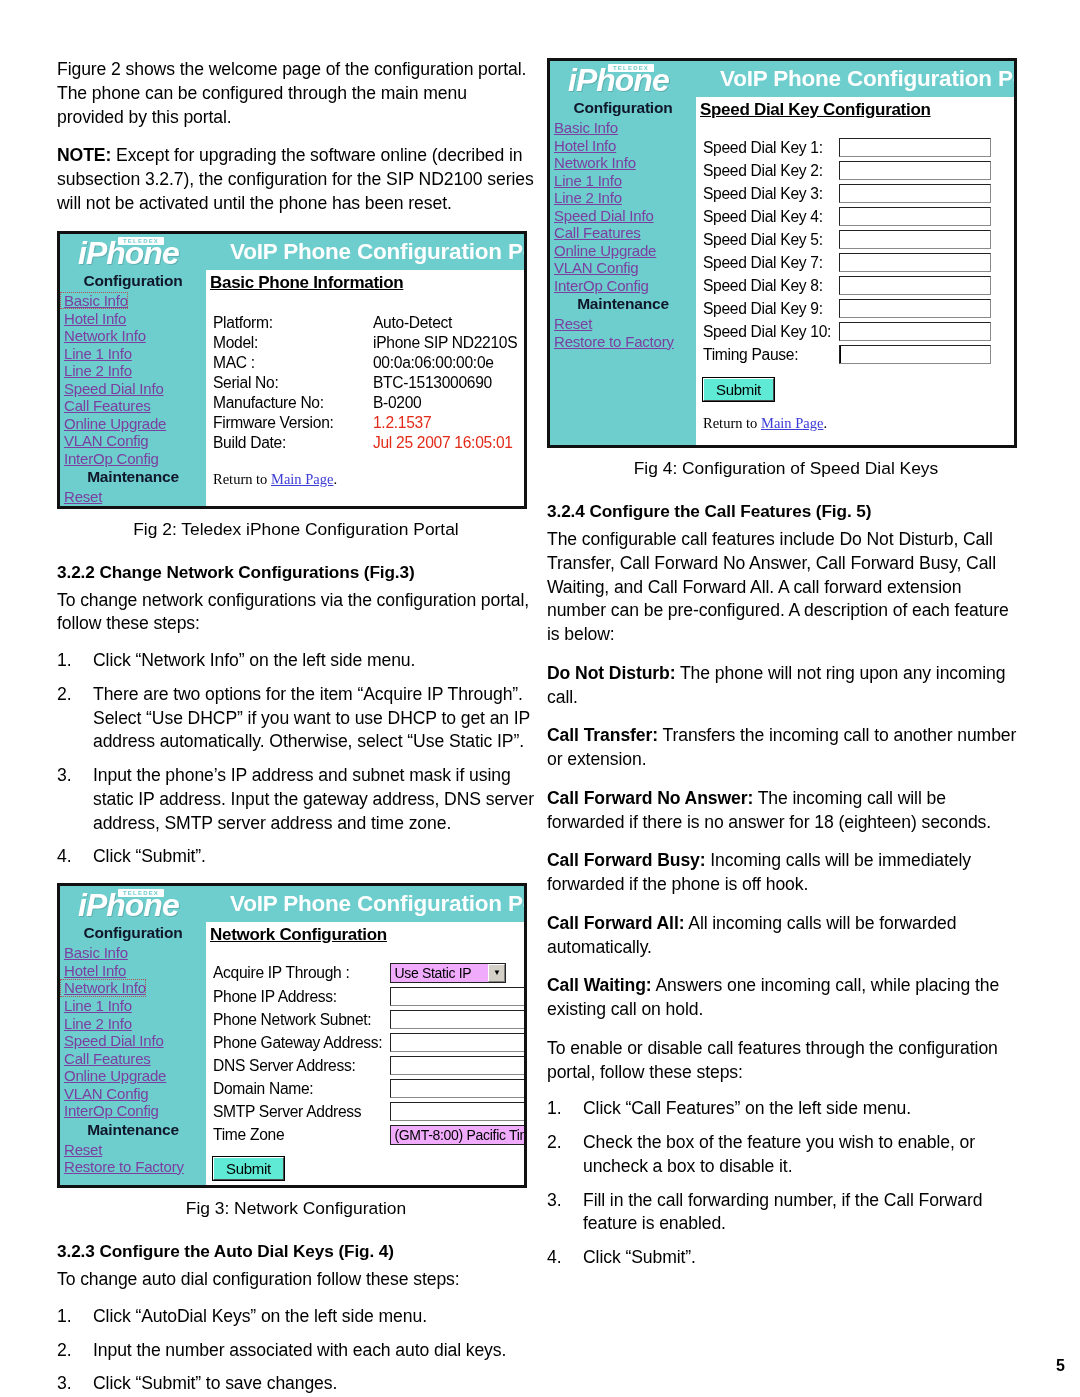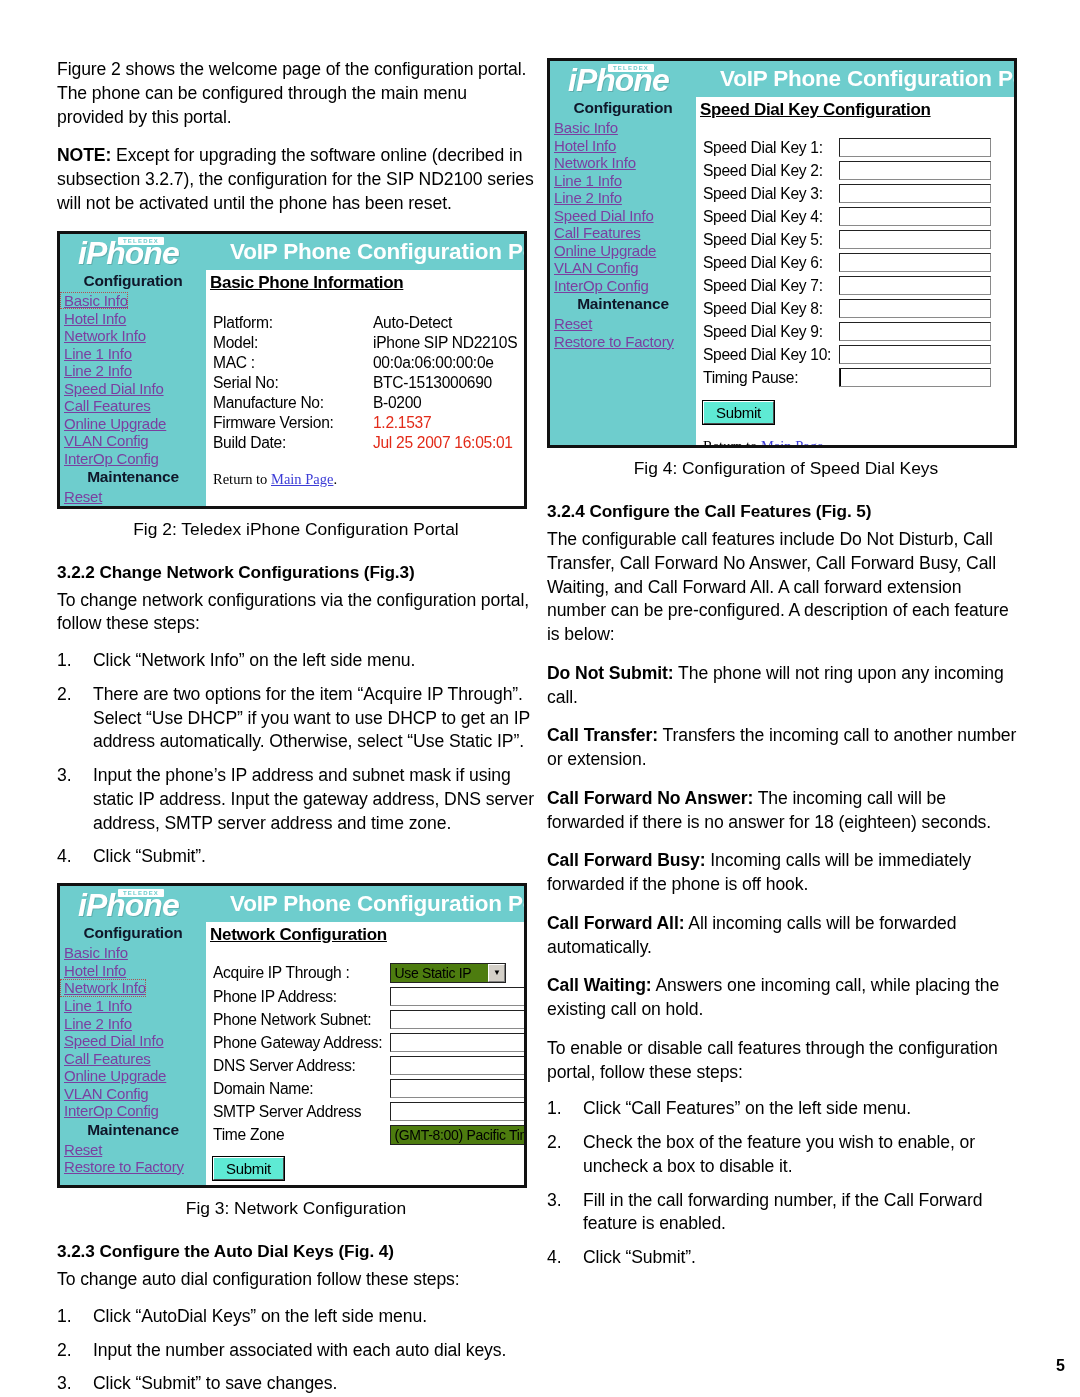--- a/index.html
+++ b/index.html
@@ -104,21 +104,21 @@
   
   table.form{border-collapse:collapse;margin-top:16px;margin-left:3px;}
   table.form td{font-size:15.6px;padding:2px 0;letter-spacing:-0.3px;vertical-align:middle;}
   table.form td.flbl{padding-right:8px;white-space:nowrap;}
   .txtbox{
     border:1.5px solid #222;border-right-color:#8a8a8a;border-bottom-color:#8a8a8a;
     background:#fff;height:19px;box-sizing:border-box;display:block;
   }
   .txtbox.caret{box-shadow:inset 1px 0 0 #000;}
   .selbox{
-    border:1.5px solid #222;background:#4d7c0f;height:20px;box-sizing:border-box;
+    border:1.5px solid #222;background:#f0abfc;height:20px;box-sizing:border-box;
     display:flex;align-items:center;font-size:14px;padding-left:3px;letter-spacing:-0.3px;
   }
   .selbox .arrow{
     margin-left:auto;width:15px;height:16px;background:#d4d0c8;
     border:1px solid #fff;border-right-color:#808080;border-bottom-color:#808080;
     display:flex;align-items:center;justify-content:center;font-size:8px;line-height:8px;
   }
   .btn{
     background:#5eead4;border:1.5px solid #fff;border-right-color:#4a4a4a;
     border-bottom-color:#4a4a4a;box-shadow:0 0 0 1px #000;
@@ -373,26 +373,20 @@
                     <span class="txtbox" style="width:152px;"></span>
                   </td>
                 </tr>
             <tr>
                   <td class="flbl">Speed Dial Key 5:</td>
                   <td>
                     <span class="txtbox" style="width:152px;"></span>
                   </td>
                 </tr>
             <tr>
-                  <td class="flbl">Speed Dial Key 6:</td>
-                  <td>
-                    <span class="txtbox" style="width:152px;"></span>
-                  </td>
-                </tr>
-            <tr>
                   <td class="flbl">Speed Dial Key 7:</td>
                   <td>
                     <span class="txtbox" style="width:152px;"></span>
                   </td>
                 </tr>
             <tr>
                   <td class="flbl">Speed Dial Key 8:</td>
                   <td>
                     <span class="txtbox" style="width:152px;"></span>
                   </td>
@@ -423,21 +417,21 @@
           <div class="retline" style="margin-top:14px;"><span>Return to </span><a>Main Page</a><span>.</span></div>
         </div>
       </div>
     </div>
 
     <div class="figcap">Fig 4: Configuration of Speed Dial Keys</div>
 
     <h4 class="head">3.2.4 Configure the Call Features (Fig. 5)</h4>
     <p class="body">The configurable call features include Do Not Disturb, Call Transfer, Call Forward No Answer, Call Forward Busy, Call Waiting, and Call Forward All. A call forward extension number can be pre-configured. A description of each feature is below:</p>
 
-    <p class="body"><span class="bold">Do Not Submit:</span><span>  The phone will not ring upon any incoming call.</span></p>
+    <p class="body"><span class="bold">Do Not Disturb:</span><span>  The phone will not ring upon any incoming call.</span></p>
     <p class="body"><span class="bold">Call Transfer:</span><span> Transfers the incoming call to another number or extension.</span></p>
     <p class="body"><span class="bold">Call Forward No Answer:</span><span> The incoming call will be forwarded if there is no answer for 18 (eighteen) seconds.</span></p>
     <p class="body"><span class="bold">Call Forward Busy:</span><span> Incoming calls will be immediately forwarded if the phone is off hook.</span></p>
     <p class="body"><span class="bold">Call Forward All:</span><span> All incoming calls will be forwarded automatically.</span></p>
     <p class="body"><span class="bold">Call Waiting:</span><span> Answers one incoming call, while placing the existing call on hold.</span></p>
 
     <p class="body tight">To enable or disable call features through the configuration portal, follow these steps:</p>
     <ol class="steps">
       <li><span class="num">1.</span><span>Click “Call Features” on the left side menu.</span></li>
       <li><span class="num">2.</span><span>Check the box of the feature you wish to enable, or uncheck a box to disable it.</span></li>

